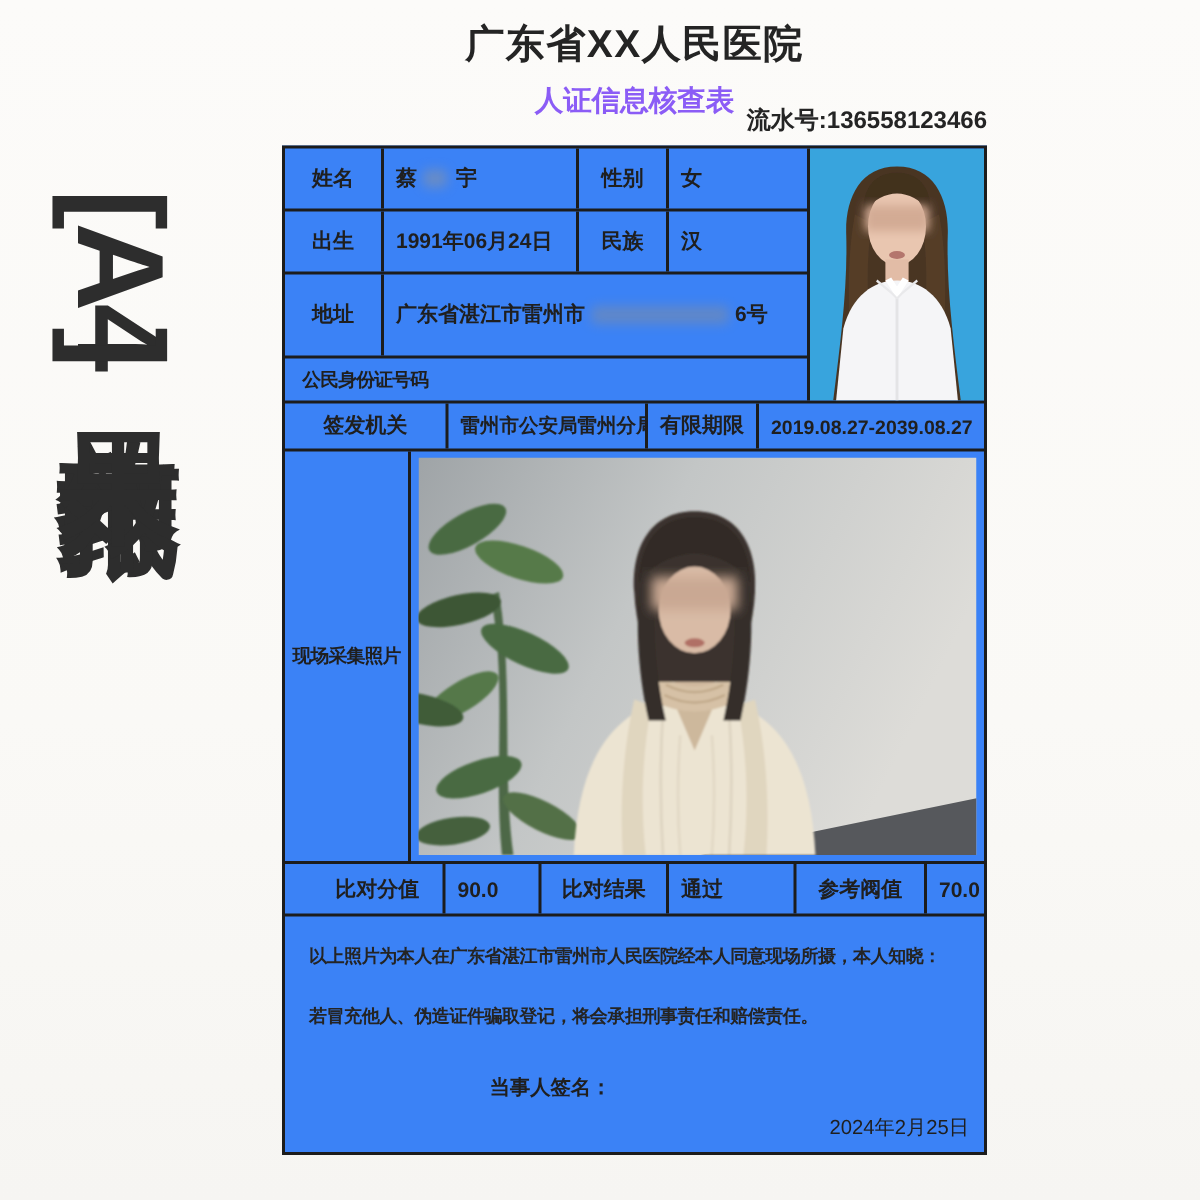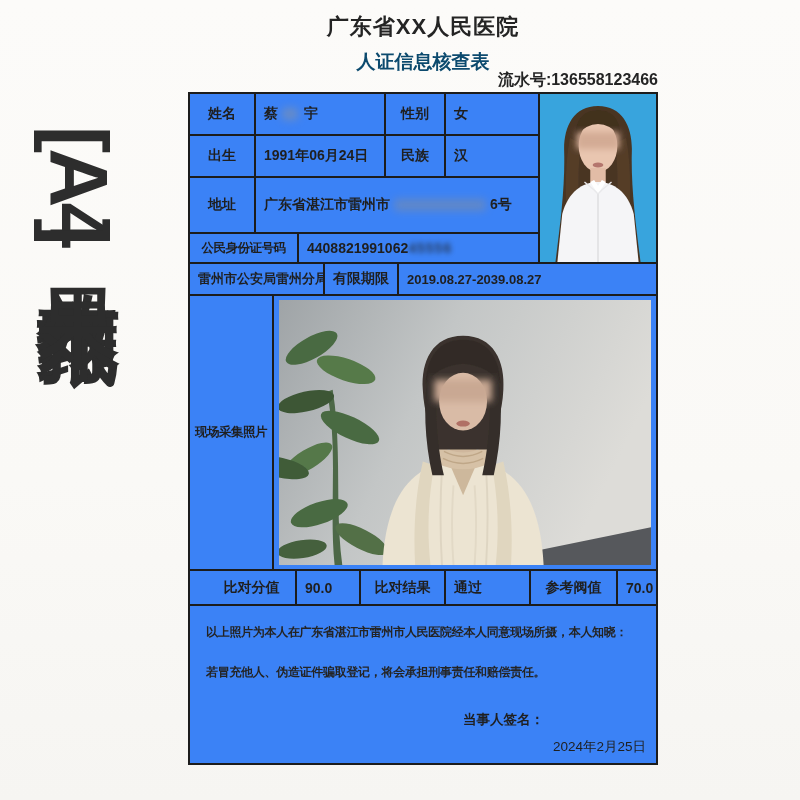--- a/index.html
+++ b/index.html
@@ -13,22 +13,22 @@
   
   .watermark {
     position:absolute; left:38px; top:126px; height:610px;
     writing-mode:vertical-rl; text-orientation:mixed;
     font-size:82px; font-weight:900; line-height:1; letter-spacing:-5px;
     color:#2d2d2d; white-space:nowrap;
   }
 
   
   .form { position:absolute; left:188px; top:12px; width:470px; }
-  .title { text-align:center; font-size:22px; font-weight:700; letter-spacing:1px; color:#242424; }
-  .subtitle { text-align:center; font-size:19px; font-weight:700; margin-top:7px; color:#0c4a6e; }
+  .title { text-align:center; font-size:26px; font-weight:700; letter-spacing:1px; color:#242424; }
+  .subtitle { text-align:center; font-size:19px; font-weight:700; margin-top:7px; color:#8b5cf6; }
   .serial { position:absolute; right:0; top:58px; font-size:16px; font-weight:700; color:#242424; }
 
   .tbl {
     margin-top:17px; width:470px; box-sizing:border-box;
     border:2px solid #1c1c1c; background:#3b82f6;
   }
   .row { display:flex; border-bottom:2px solid #1c1c1c; box-sizing:border-box; }
   .row:last-child { border-bottom:none; }
   .cell {
     box-sizing:border-box; display:flex; align-items:center;
@@ -75,21 +75,21 @@
   .live-photo { flex:1; position:relative; }
   .live-photo svg { display:block; width:100%; height:100%; }
 
   
   .statement {
     margin:0; padding:0 8px 0 16px; font-size:12px; font-weight:600;
     letter-spacing:-0.3px; white-space:nowrap; color:#242424;
   }
   .st1 { padding-top:18px; }
   .st2 { padding-top:23px; }
-  .sig { margin:0; padding:30px 112px 0 0; text-align:right; font-size:13.5px; font-weight:700; }
+  .sig { margin:0; padding:30px 112px 0 0; text-align:center; font-size:13.5px; font-weight:700; }
   .dateline { margin:0; padding:9px 10px 0 0; text-align:right; font-size:13.5px; font-weight:400; }
 </style>
 </head>
 <body>
 
 <div class="watermark">[A4纸打印效果]</div>
 
 <div class="form">
   <div class="title">广东省XX人民医院</div>
   <div class="subtitle">人证信息核查表</div>
@@ -118,24 +118,20 @@
         <div class="row r3">
           <div class="cell lbl w64">地址</div>
           <div class="cell flex1">
             <span>广东省湛江市雷州市</span>
             <span class="redact"></span>
             <span>6号</span>
           </div>
         </div>
         <div class="row r4">
           <div class="cell lbl w107 small-lbl">公民身份证号码</div>
-          <div class="cell flex1">
-            <span>4408821991062</span>
-            <span class="blurtext">45556</span>
-          </div>
         </div>
       </div>
 
       <div class="photo-cell">
         <svg viewBox="0 0 120 168" preserveAspectRatio="none">
           <defs>
             <filter id="fb1" x="-30%" y="-30%" width="160%" height="160%">
                 <feGaussianBlur stdDeviation="3.2"></feGaussianBlur>
               </filter>
             <filter id="soft1" x="-10%" y="-10%" width="120%" height="120%">
@@ -156,20 +152,21 @@
             <path d="M52,88 L60,100 L68,88 L64,86 L60,92 L56,86 Z" fill="#ffffff"></path>
             <path d="M60,100 L60,168" stroke="#e4e4e6" stroke-width="2" fill="none"></path>
             <path d="M46,88 L56,96 L60,100" stroke="#e9e9eb" stroke-width="1.5" fill="none"></path>
             <path d="M74,88 L64,96 L60,100" stroke="#e9e9eb" stroke-width="1.5" fill="none"></path>
           </g>
         </svg>
       </div>
     </div>
 
     <div class="row r5">
+      <div class="cell lbl w107">签发机关</div>
       <div class="cell w133 val-sm">雷州市公安局雷州分局</div>
       <div class="cell lbl w74">有限期限</div>
       <div class="cell flex1 val-sm">2019.08.27-2039.08.27</div>
     </div>
 
     <div class="row r6">
       <div class="cell lbl w82 small-lbl">现场采集照片</div>
       <div class="cell flex1 live-cell">
         <div class="live-photo">
           <svg viewBox="0 0 388 266" preserveAspectRatio="none">

